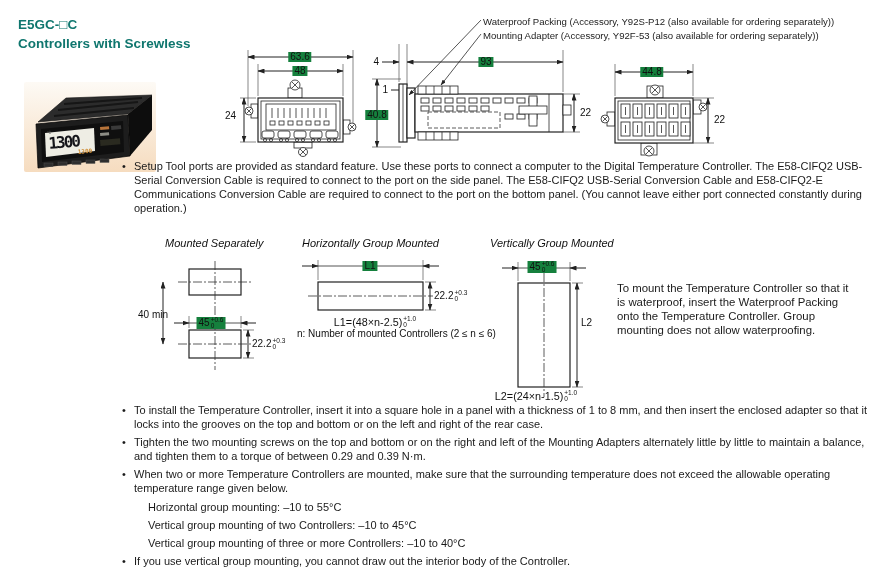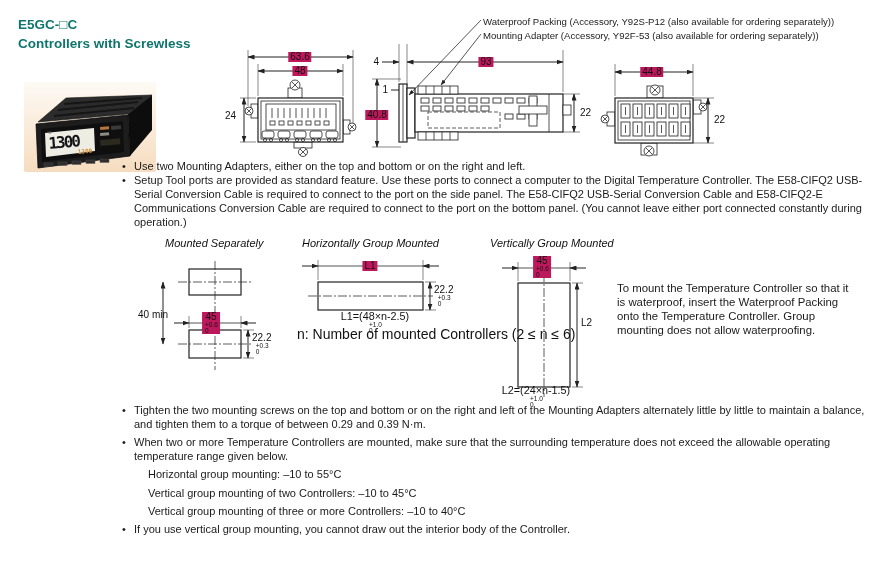--- a/index.html
+++ b/index.html
@@ -16,29 +16,29 @@
   svg{display:block;}
   .thin{stroke:#2a2a2a;stroke-width:0.8;fill:none;}
   .ext{stroke:#555;stroke-width:0.7;fill:none;}
   .dim{stroke:#222;stroke-width:1;fill:none;}
   .dd{stroke:#333;stroke-width:0.8;fill:none;stroke-dasharray:9 2 2 2;}
   .dash{stroke:#333;stroke-width:0.8;fill:none;stroke-dasharray:4 2;}
   .sh{fill:#fff;stroke:#222;stroke-width:1.2;}
   .shd{fill:#fff;stroke:#222;stroke-width:0.8;}
   .slot{fill:#fff;stroke:#333;stroke-width:0.9;}
   
-  .lab{position:absolute;font-size:10px;line-height:1;background:#be185d;padding:0 2px;
+  .lab{position:absolute;font-size:10px;line-height:1;background:#15803d;padding:0 2px;
        white-space:nowrap;transform:translate(-50%,-50%);color:#111;}
   .lab.nobg{background:transparent;padding:0;}
   .lab.tl{transform:translate(0,-50%);}
   .lab.tr{transform:translate(-100%,-50%);}
-  .tol{display:inline-flex;align-items:center;flex-direction:column;}
+  .tol{display:inline-flex;align-items:center;}
   .tol .stack{display:inline-flex;flex-direction:column;font-size:6.5px;line-height:6px;margin-left:1px;text-align:left;}
   .lab.formula{font-size:10.8px;}
-  .lab.small{font-size:14px;}
+  .lab.small{font-size:10px;}
   
   .sect-h{position:absolute;font-size:11px;color:#111;white-space:nowrap;font-style:italic;}
   
   .bullets{position:absolute;list-style:none;margin:0;padding:0;font-size:11px;color:#1a1a1a;}
   .bullets li{position:relative;padding-left:14px;line-height:14px;}
   .bullets li::before{content:"\2022";position:absolute;left:2px;}
   #bullets-top{left:120px;top:159px;width:748px;}
   #bottom-block{position:absolute;left:120px;top:404px;width:750px;font-size:11px;}
   #bottom-block .bl{list-style:none;margin:0;padding:0;}
   #bottom-block .bl li{position:relative;padding-left:14px;line-height:13.6px;margin-bottom:5px;}
@@ -288,21 +288,20 @@
   <div class="lab nobg" style="left:236px;top:116px;transform:translate(-100%,-50%);">24</div>
   <div class="lab nobg tr" style="left:379px;top:62px;">4</div>
   <div class="lab" style="left:486px;top:62px;">93</div>
   <div class="lab nobg tr" style="left:388px;top:90px;">1</div>
   <div class="lab" style="left:377px;top:115px;">40.8</div>
   <div class="lab nobg tl" style="left:580px;top:113px;">22</div>
   <div class="lab" style="left:652px;top:72px;">44.8</div>
   <div class="lab nobg tl" style="left:714px;top:120px;">22</div>
 
   <ul class="bullets" id="bullets-top">
-    <li>Use two Mounting Adapters, either on the top and bottom or on the right and left.</li>
     <li>Setup Tool ports are provided as standard feature. Use these ports to connect a computer to the Digital Temperature Controller. The E58-CIFQ2 USB-Serial Conversion Cable is required to connect to the port on the side panel. The E58-CIFQ2 USB-Serial Conversion Cable and E58-CIFQ2-E Communications Conversion Cable are required to connect to the port on the bottom panel. (You cannot leave either port connected constantly during operation.)</li>
   </ul>
 
   <div class="sect-h" style="left:165px;top:237px;">Mounted Separately</div>
   <div class="sect-h" style="left:302px;top:237px;">Horizontally Group Mounted</div>
   <div class="sect-h" style="left:490px;top:237px;">Vertically Group Mounted</div>
 
   <svg class="lay" style="left:130px;top:248px;" width="470" height="160" viewBox="130 248 470 160">
     <defs>
       <marker id="ah2" markerWidth="7" markerHeight="5" refX="6.5" refY="2.5" orient="auto-start-reverse">
@@ -410,20 +409,21 @@
           <span>+1.0</span>
           <span>0</span>
         </span>
       </span>
   </div>
 
   <div class="note">To mount the Temperature Controller so that it is waterproof, insert the Waterproof Packing onto the Temperature Controller. Group mounting does not allow waterproofing.</div>
 
   <div id="bottom-block">
     <ul class="bl">
+      <li>To install the Temperature Controller, insert it into a square hole in a panel with a thickness of 1 to 8 mm, and then insert the enclosed adapter so that it locks into the grooves on the top and bottom or on the left and right of the rear case.</li>
       <li>Tighten the two mounting screws on the top and bottom or on the right and left of the Mounting Adapters alternately little by little to maintain a balance, and tighten them to a torque of between 0.29 and 0.39 N·m.</li>
       <li style="margin-bottom:2px;">When two or more Temperature Controllers are mounted, make sure that the surrounding temperature does not exceed the allowable operating temperature range given below.</li>
     </ul>
     <div class="sublines">
       <div>Horizontal group mounting: –10 to 55°C</div>
       <div>Vertical group mounting of two Controllers: –10 to 45°C</div>
       <div>Vertical group mounting of three or more Controllers: –10 to 40°C</div>
     </div>
     <ul class="bl">
       <li>If you use vertical group mounting, you cannot draw out the interior body of the Controller.</li>

